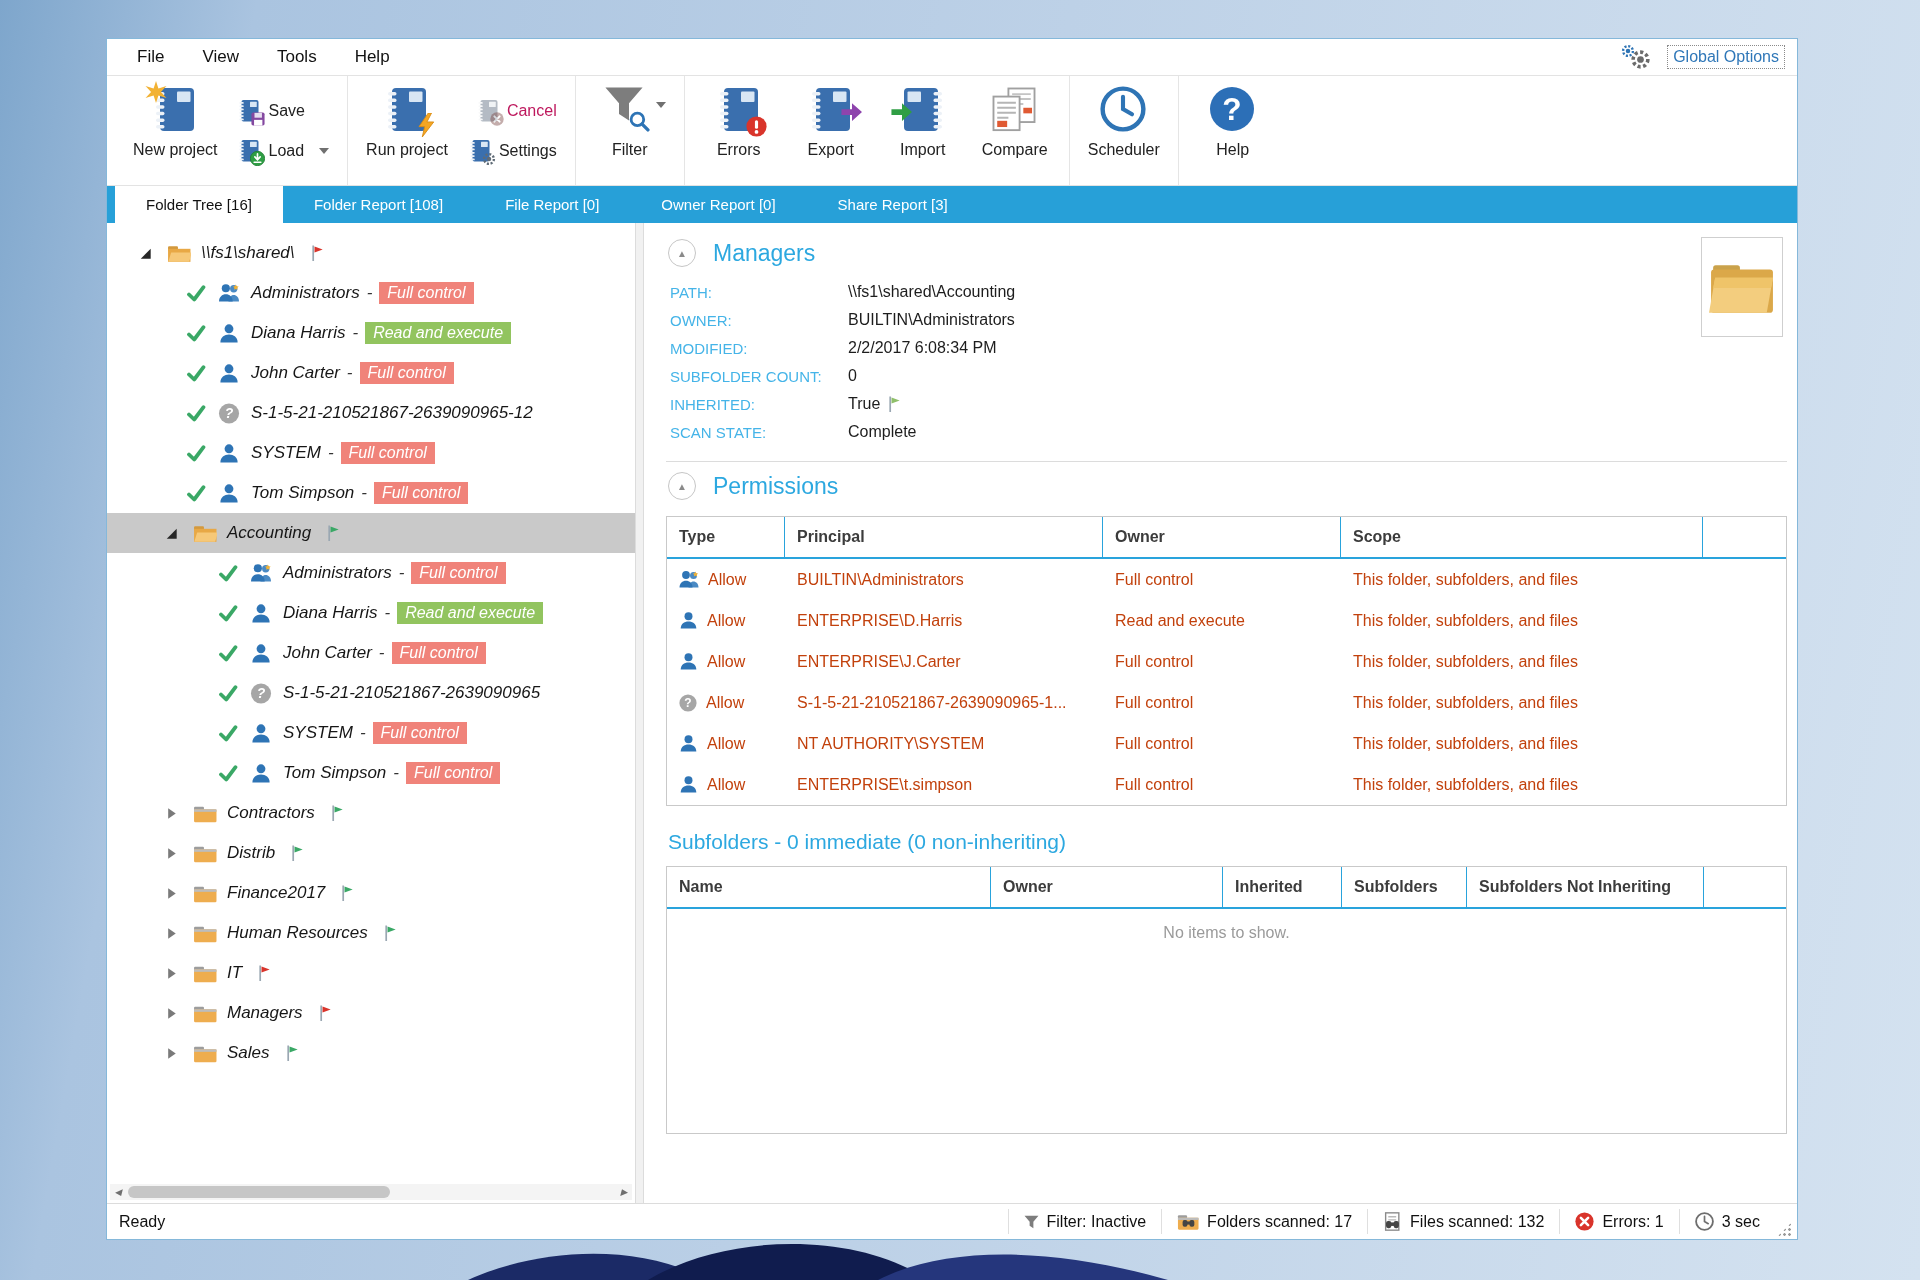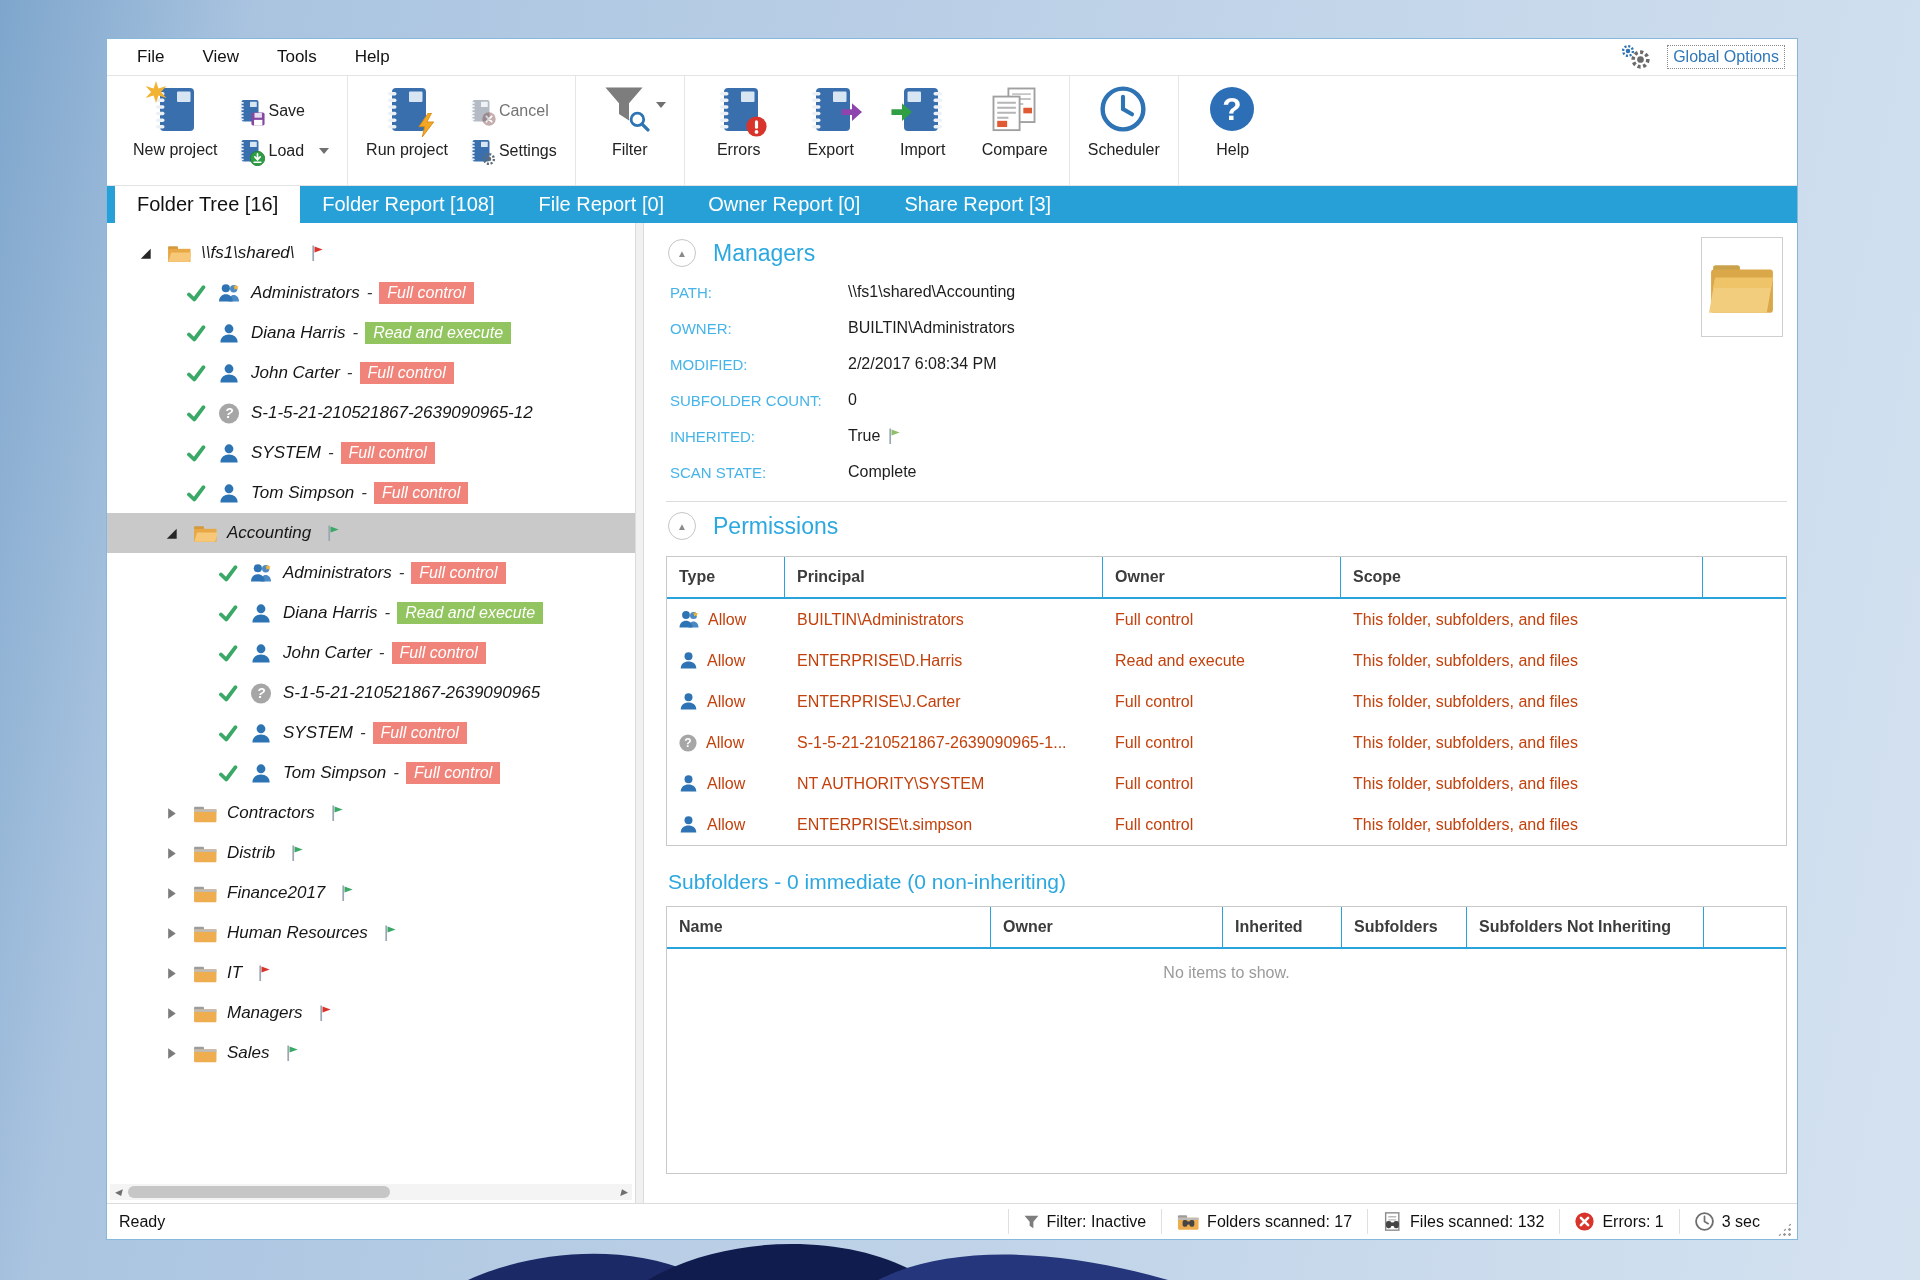--- a/index.html
+++ b/index.html
@@ -25,26 +25,26 @@
   .tgroup{display:flex;align-items:stretch;padding:0 8px;border-right:1px solid #e5e5e5;}
   .tgroup.last{border-right:none;}
   .bigbtn{min-width:92px;display:flex;flex-direction:column;align-items:center;padding:10px 10px 0 10px;gap:7px;font-size:16px;color:#222;cursor:default;}
   .bigbtn .icon{width:48px;height:48px;position:relative;}
   .ov{position:absolute;}
   .ov-tl{left:-6px;top:-5px;} .ov-br{right:-4px;bottom:-3px;} .ov-r{right:-8px;top:15px;} .ov-l{left:-8px;top:15px;}
   .smallcol{display:flex;flex-direction:column;justify-content:center;gap:16px;padding:0 10px;}
   .smallbtn{display:flex;align-items:center;gap:7px;font-size:16px;color:#222;cursor:default;}
   .smallbtn .sicon{width:24px;height:24px;position:relative;flex:0 0 auto;}
   .sov{position:absolute;right:-4px;bottom:-3px;}
-  .smallbtn.disabled{color:#737373;}
+  .smallbtn.disabled{color:#be185d;justify-content:flex-end;}
   .smallbtn.disabled svg{opacity:.45;filter:grayscale(70%);}
   .caret{width:0;height:0;border-left:5px solid transparent;border-right:5px solid transparent;border-top:6px solid #707070;margin-left:8px;}
   
   .tabbar{height:37px;background:#27a0d8;display:flex;align-items:stretch;padding-left:8px;flex:0 0 auto;}
-  .tab{display:flex;align-items:center;padding:0 22px;color:#fff;font-size:20px;cursor:default;white-space:nowrap;}
+  .tab{display:flex;align-items:center;padding:0 31px;color:#fff;font-size:15px;cursor:default;white-space:nowrap;}
   .tab.active{background:#fff;color:#111;}
   
   .main{flex:1;display:flex;min-height:0;}
   .tree{width:528px;position:relative;overflow:hidden;padding-top:10px;flex:0 0 auto;font-style:italic;}
   .splitter{width:9px;background:#f1f1f1;border-left:1px solid #dcdcdc;border-right:1px solid #dcdcdc;flex:0 0 auto;}
   .content{flex:1;padding:6px 10px 0 22px;position:relative;overflow:hidden;}
   
   .trow{height:40px;display:flex;align-items:center;white-space:nowrap;font-size:17px;color:#161616;cursor:default;}
   .trow.sel{background:#c9c9c9;}
   .i0{padding-left:30px;} .i1f{padding-left:56px;} .i1p{padding-left:80px;} .i2p{padding-left:112px;}
@@ -60,21 +60,21 @@
   .flag.red{color:#d9342b;} .flag.green{color:#3aa866;} .flag.grey{color:#8fbf6a;}
   
   .hscroll{position:absolute;left:3px;right:3px;bottom:3px;height:16px;background:#f4f4f4;display:flex;align-items:center;}
   .hs-arrow{width:16px;height:16px;display:flex;align-items:center;justify-content:center;color:#6f6f6f;font-size:9px;}
   .hs-track{flex:1;position:relative;height:100%;}
   .hs-thumb{position:absolute;left:2px;top:2px;height:12px;width:262px;background:#c6c6c6;border-radius:6px;}
   
   .sec-head{display:flex;align-items:center;gap:17px;margin:10px 0 16px 2px;}
   .circle{width:28px;height:28px;border-radius:50%;border:1px solid #c6c6c6;display:flex;align-items:center;justify-content:center;color:#8a8a8a;font-size:10px;background:#fff;cursor:default;}
   .sec-title{font-size:23px;color:#2ca8e0;}
-  .gen-grid{display:grid;grid-template-columns:178px auto;row-gap:18px;margin-left:4px;font-size:16px;align-items:center;}
+  .gen-grid{display:grid;grid-template-columns:178px auto;row-gap:10px;margin-left:4px;font-size:16px;align-items:center;}
   .glabel{color:#45b4e8;font-size:15px;}
   .gvalue{color:#1d1d1d;display:flex;align-items:center;gap:8px;}
   .folder-thumb{position:absolute;top:14px;right:14px;width:82px;height:100px;border:1px solid #cfcfcf;display:flex;align-items:center;justify-content:center;}
   .divider{height:1px;background:#dcdcdc;margin:20px 0 6px 0;}
   
   .ptable{border:1px solid #c9c9c9;margin-top:8px;background:#fff;}
   .thead{display:flex;height:42px;align-items:stretch;border-bottom:2px solid #29a3dc;font-size:16px;color:#3c3c3c;font-weight:700;}
   .thead>div{padding-left:12px;display:flex;align-items:center;border-right:1px solid #29a3dc;}
   .thead>div:last-child{border-right:none;}
   .c-type{width:118px;} .c-principal{width:318px;} .c-access{width:238px;} .c-scope{width:362px;} .c-extra{flex:1;}

